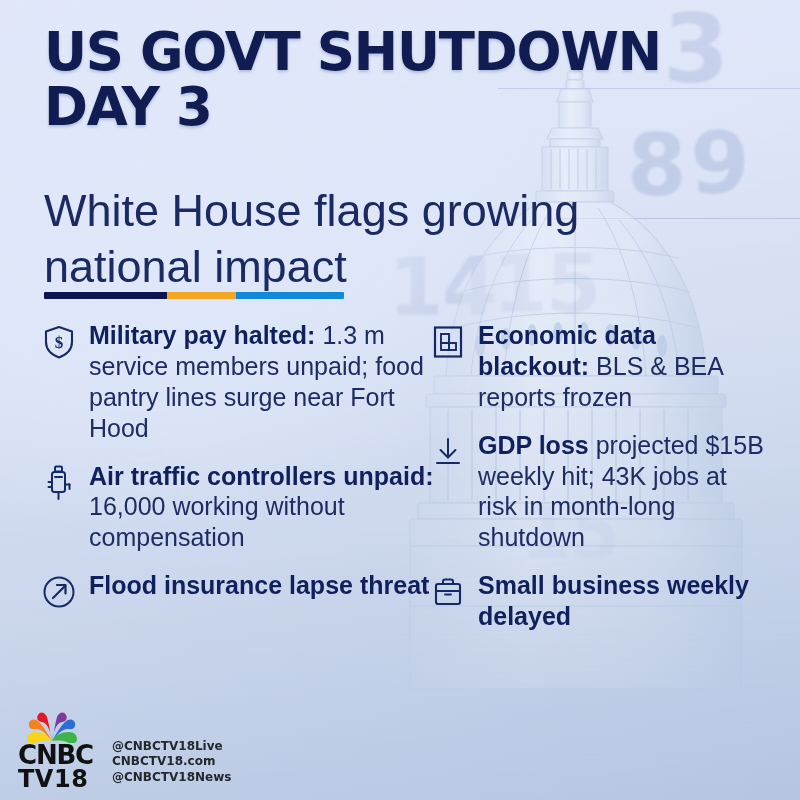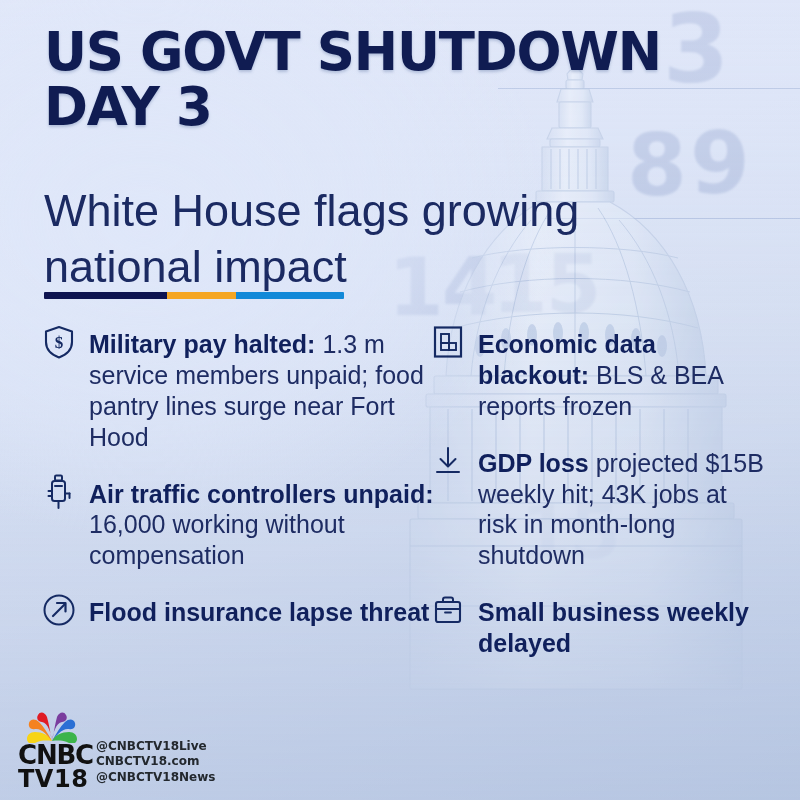--- a/index.html
+++ b/index.html
@@ -94,27 +94,26 @@
     flex:0 0 auto;width:38px;height:38px;margin-right:11px;margin-top:3px;
     display:flex;align-items:center;justify-content:center;
   }
   .bullet .icon svg{display:block;}
   .bullet .txt{
     font-family:"Liberation Sans", sans-serif;
     font-size:25px;
     line-height:1.235;
     color:#1e2c63;
     font-weight:400;
-    margin-top:9px;
   }
   .bullet .txt b{font-weight:700;color:#10205c;}
 
   
   .footer{position:absolute;left:18px;bottom:10px;display:flex;align-items:flex-end;}
-  .logo-block{width:68px;margin-right:10px;}
+  .logo-block{width:68px;margin-right:26px;}
   .peacock{width:64px;height:36px;display:block;margin:0 auto 1px 2px;}
   .cnbc-word{
     font-family:"DejaVu Sans", sans-serif;
     font-weight:700;
     font-size:26px;
     letter-spacing:-1.2px;
     color:#111;
     line-height:.92;
     text-align:center;
   }

